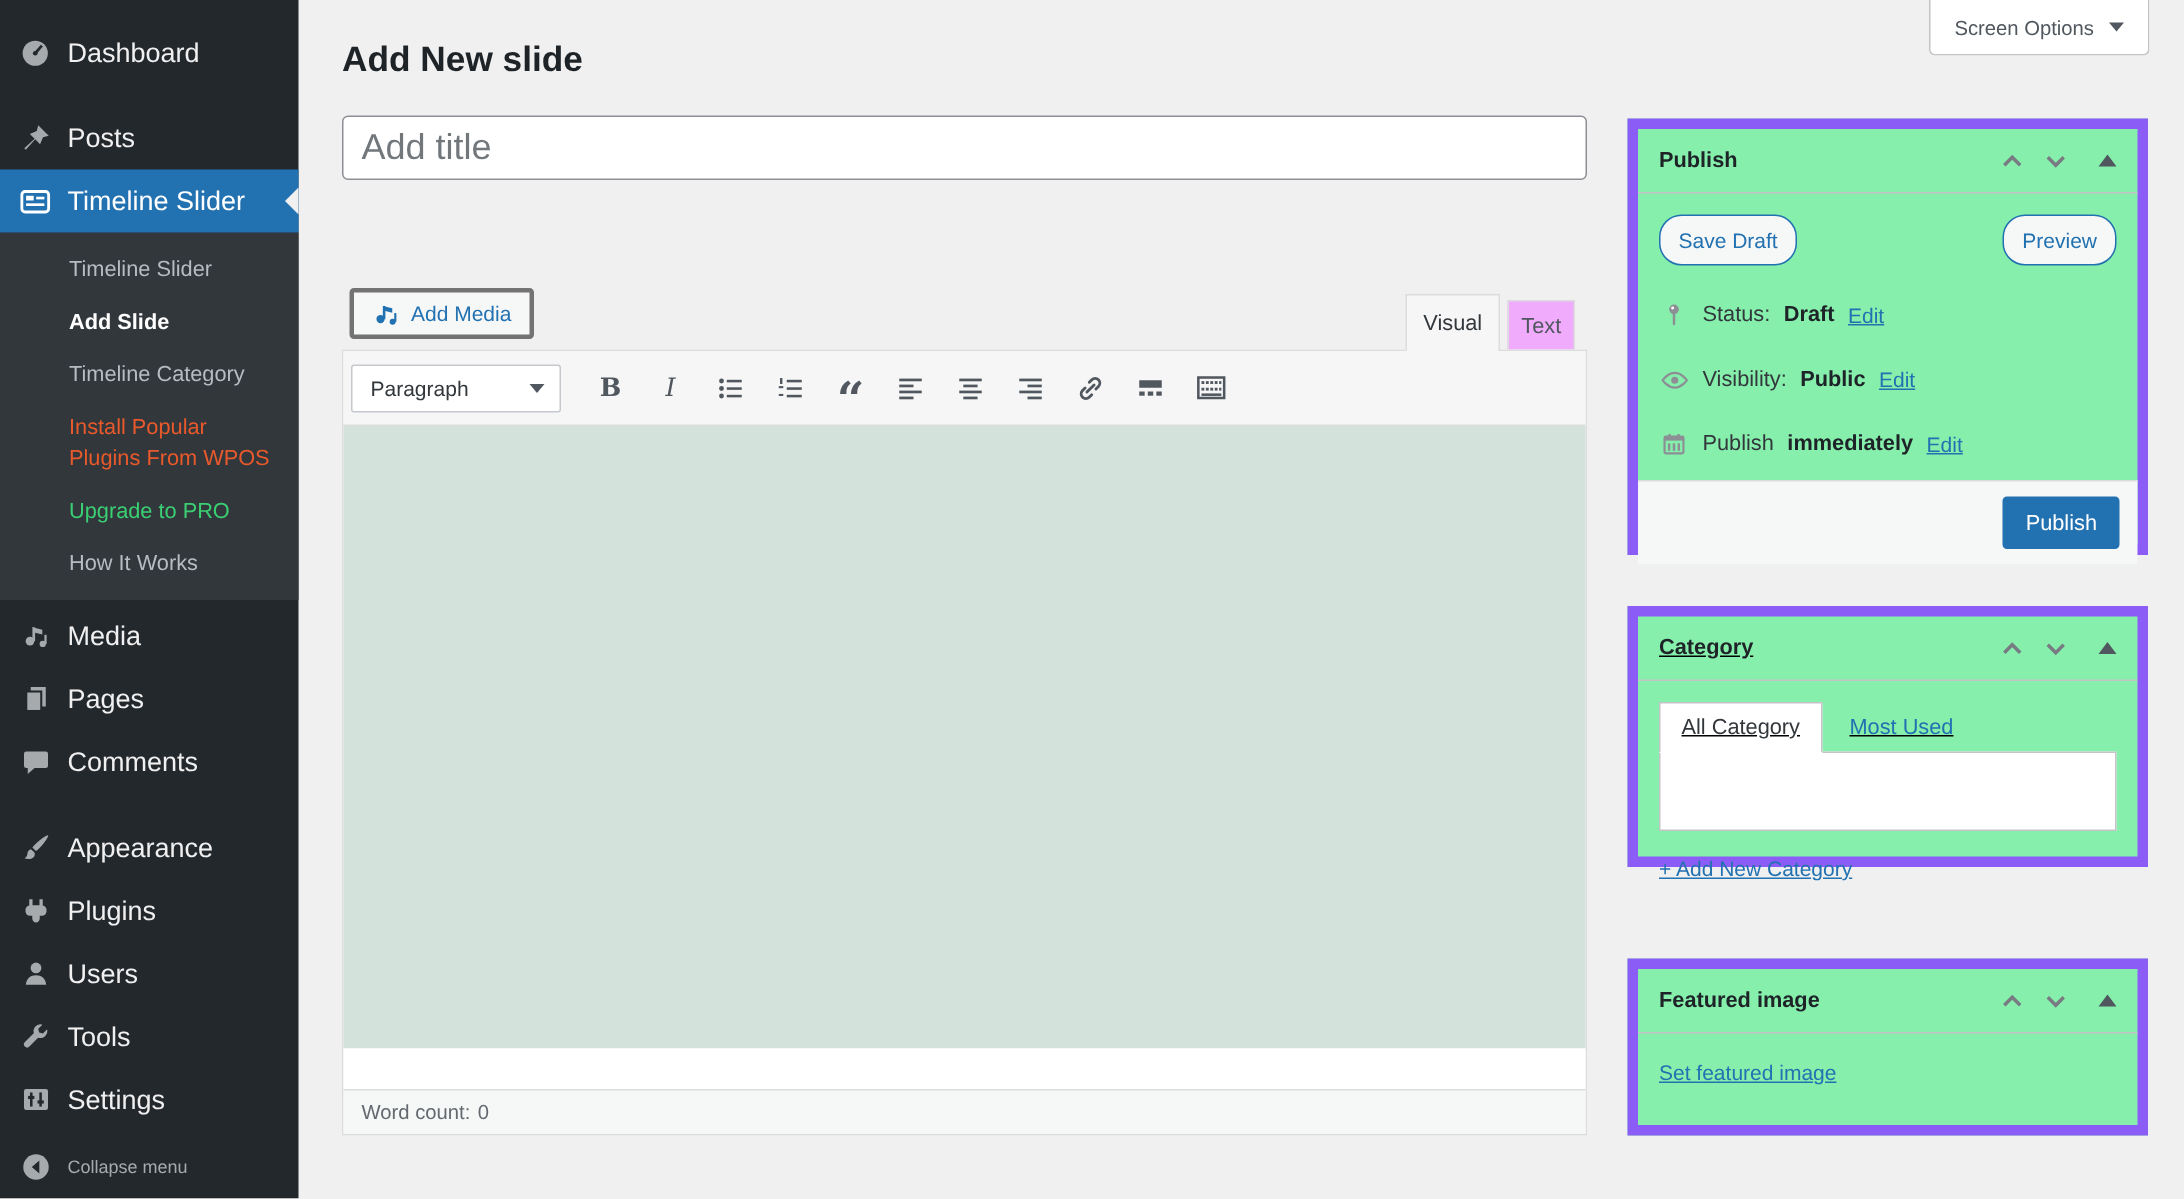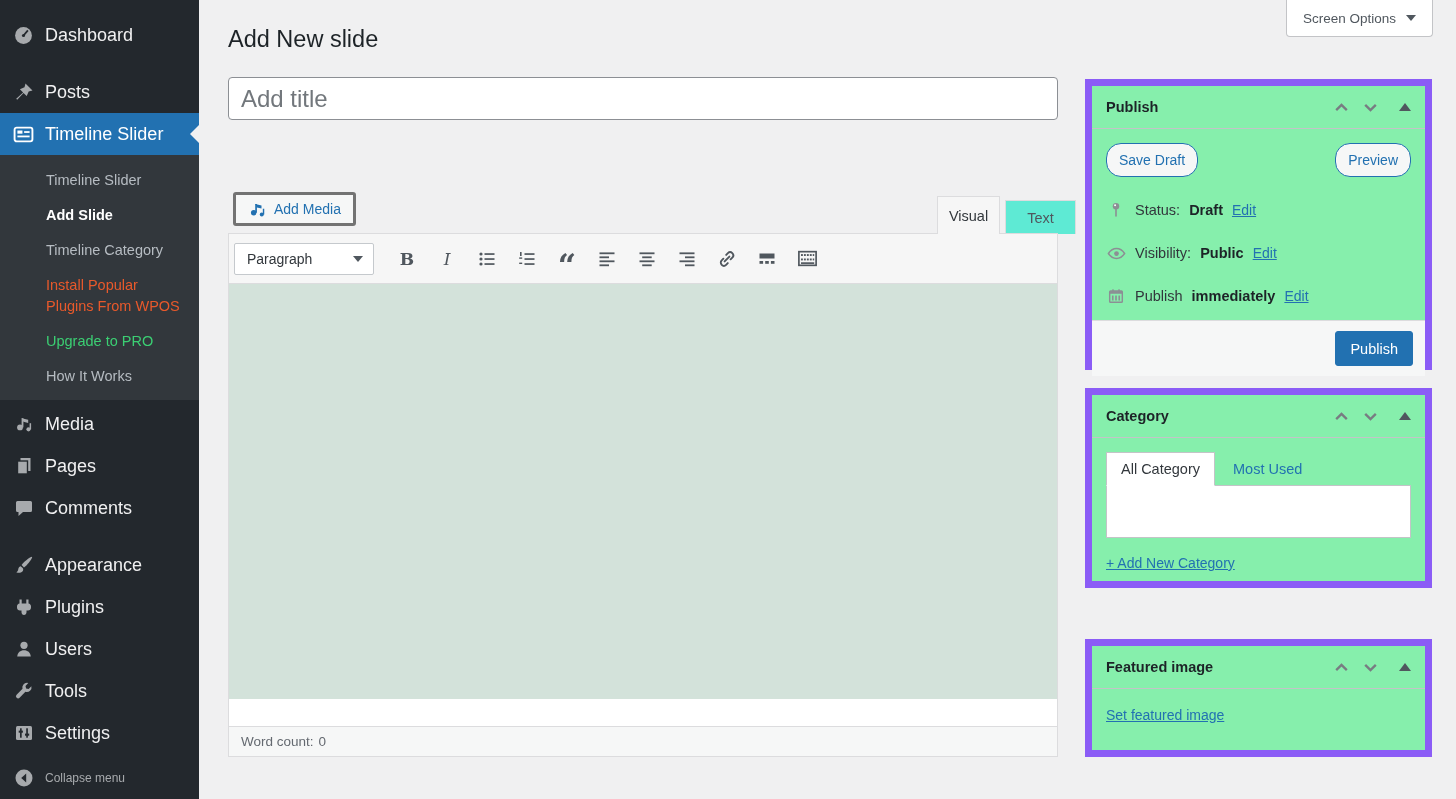--- a/index.html
+++ b/index.html
@@ -37,42 +37,42 @@
   .screen-options{
     position:absolute;top:0;right:23px;height:37px;box-sizing:border-box;
     background:#fff;border:1px solid #c3c4c7;border-top:none;border-radius:0 0 4px 4px;
     display:flex;align-items:center;gap:10px;padding:0 16px;
     font-size:13.5px;color:#50575e;cursor:pointer;
   }
   .caret-down{width:0;height:0;border:5px solid transparent;border-top:6px solid #50575e;margin-top:5px;}
   
   .page-title{
     position:absolute;left:228px;top:26px;margin:0;
-    font-size:23.5px;font-weight:400;color:#1d2327;
+    font-size:23.5px;font-weight:700;color:#1d2327;
   }
   .title-input{
     position:absolute;left:228px;top:77px;width:830px;height:43px;box-sizing:border-box;
     border:1px solid #8c8f94;border-radius:4px;background:#fff;
     font-size:24px;padding:0 12px;color:#2c3338;outline:none;
     font-family:"Liberation Sans","DejaVu Sans",sans-serif;
   }
   .title-input::placeholder{color:#72777c;opacity:1;}
   .add-media-btn{
     position:absolute;left:233px;top:192px;height:34px;
     display:flex;align-items:center;gap:7px;padding:0 12px;
     background:#f6f7f7;border:3px solid #737373;border-radius:3px;
     color:#2271b1;font-size:14px;cursor:pointer;
     font-family:"Liberation Sans","DejaVu Sans",sans-serif;
   }
   .editor-tab{
     position:absolute;box-sizing:border-box;display:flex;align-items:center;justify-content:center;
     font-size:14.5px;cursor:pointer;border:1px solid #dcdcde;border-bottom:none;
   }
   .tab-visual{left:937px;top:196px;width:63px;height:38px;background:#f6f6f6;color:#32373c;z-index:2;}
-  .tab-text{left:1005px;top:200px;width:71px;height:34px;background:#5eead4;color:#50575e;}
+  .tab-text{left:1005px;top:200px;width:45px;height:34px;background:#f0abfc;color:#50575e;}
   .editor{
     position:absolute;left:228px;top:233px;width:830px;height:524px;box-sizing:border-box;
     background:#fff;border:1px solid #dcdcde;display:flex;flex-direction:column;
   }
   .editor-toolbar{
     height:49px;flex:none;background:#f6f6f6;border-bottom:1px solid #dcdcde;
     display:flex;align-items:center;padding:0 5px;gap:6px;
   }
   .format-select{
     width:140px;height:32px;box-sizing:border-box;background:#fff;border:1px solid #c5c9cd;
@@ -472,21 +472,21 @@
       <span>Publish</span>
       <b>immediately</b>
       <a class="wp-link">Edit</a>
     </div>
   </div>
   <div class="pb-footer">
     <button class="btn-primary">Publish</button>
   </div>
 </section>
 
-<section class="postbox" style="top:388px;height:200px;">
+<section class="postbox" style="top:404px;height:174px;text-decoration:underline;">
   <div class="pb-header">
     <span class="pb-title">Category</span>
     <span class="pb-handles">
       <span class="h">
           <svg width="17" height="17" viewBox="0 0 16 16" fill="none" stroke="#787c82" stroke-width="2.2">
             <path d="M3 10.5l5-5 5 5"></path>
           </svg>
         </span>
       <span class="h">
           <svg width="17" height="17" viewBox="0 0 16 16" fill="none" stroke="#787c82" stroke-width="2.2">

